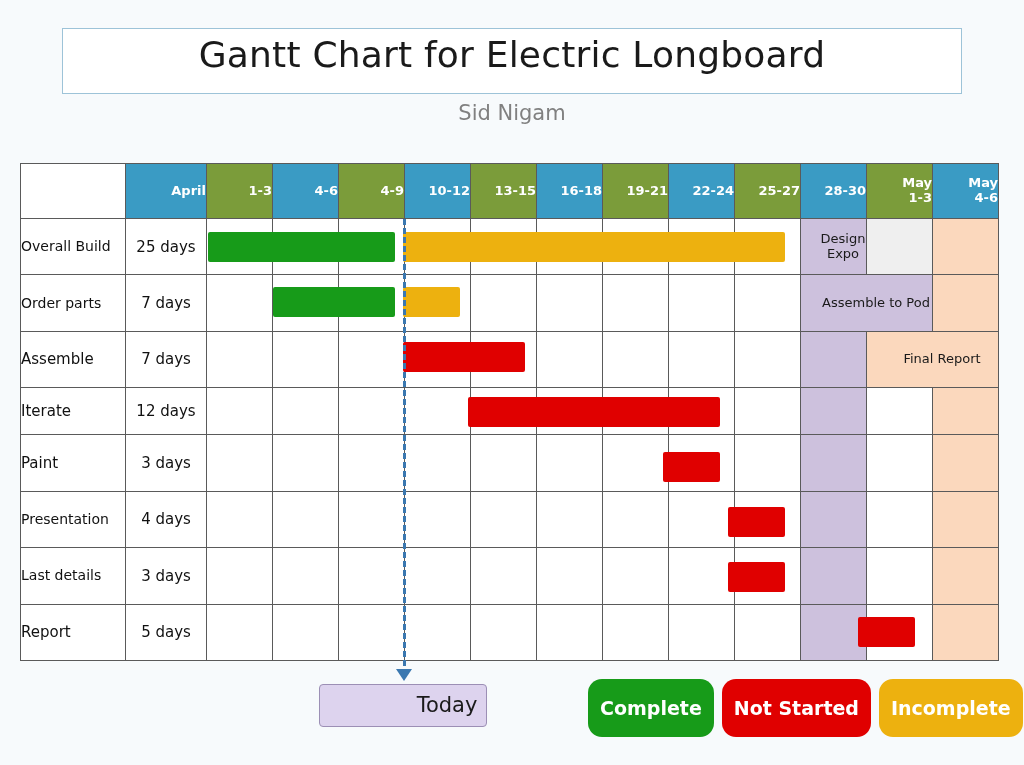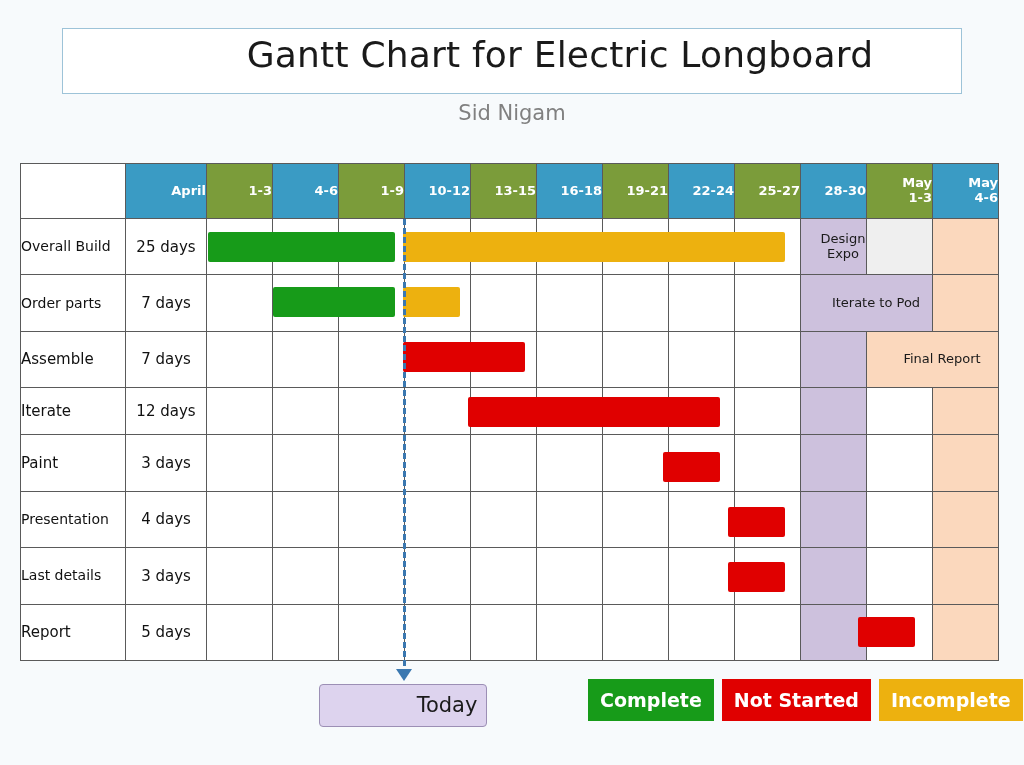--- a/index.html
+++ b/index.html
@@ -35,21 +35,20 @@
     position: absolute;
     left: 62px;
     top: 34px;
     width: 900px;
     text-align: center;
     font-size: 36px;
     color: #1a1a1a;
     font-family: "DejaVu Sans", sans-serif;
     font-weight: normal;
     letter-spacing: 0.2px;
-    margin-left: 48px;
   }
   .subtitle-text {
     position: absolute;
     left: 62px;
     top: 101px;
     width: 900px;
     text-align: center;
     font-size: 21px;
     color: #808080;
     font-family: "DejaVu Sans", sans-serif;
@@ -192,47 +191,47 @@
   .legend {
     position: absolute;
     top: 679px;
     left: 588px;
     display: flex;
     gap: 8px;
   }
   .legend-item {
     height: 34px;
     line-height: 34px;
-    padding: 4px 12px;
+    padding: 12px 12px;
     color: #ffffff;
     font-weight: bold;
     font-size: 19px;
     font-family: "DejaVu Sans", sans-serif;
     text-align: left;
-    border-radius: 0;
+    border-radius: 14px;
   }
 </style>
 </head>
 <body>
 
 <div class="slide">
 
   <div class="title-box"></div>
   <div class="title-text">Gantt Chart for Electric Longboard</div>
   <div class="subtitle-text">Sid Nigam</div>
 
   <div class="chart-wrap">
     <table class="gantt" id="gantt-table" style="width: 964px;">
       <thead>
           <tr>
             <th class="hdr hdr-blank" style="width: 104px;"></th>
             <th class="hdr" style="width: 80px; background: rgb(58, 155, 196);">April</th>
             <th class="hdr" style="width: 65px; background: rgb(123, 156, 58);">1-3</th>
             <th class="hdr" style="width: 65px; background: rgb(58, 155, 196);">4-6</th>
-            <th class="hdr" style="width: 65px; background: rgb(123, 156, 58);">1-9</th>
+            <th class="hdr" style="width: 65px; background: rgb(123, 156, 58);">4-9</th>
             <th class="hdr" style="width: 65px; background: rgb(58, 155, 196);">10-12</th>
             <th class="hdr" style="width: 65px; background: rgb(123, 156, 58);">13-15</th>
             <th class="hdr" style="width: 65px; background: rgb(58, 155, 196);">16-18</th>
             <th class="hdr" style="width: 65px; background: rgb(123, 156, 58);">19-21</th>
             <th class="hdr" style="width: 65px; background: rgb(58, 155, 196);">22-24</th>
             <th class="hdr" style="width: 65px; background: rgb(123, 156, 58);">25-27</th>
             <th class="hdr" style="width: 65px; background: rgb(58, 155, 196);">28-30</th>
             <th class="hdr" style="width: 65px; background: rgb(123, 156, 58);">May<br>1-3</th>
             <th class="hdr" style="width: 65px; background: rgb(58, 155, 196);">May<br>4-6</th>
           </tr>
@@ -262,21 +261,21 @@
             <td class="day-cell"></td>
             <td class="day-cell"></td>
             <td class="day-cell"></td>
             <td class="day-cell"></td>
             <td class="day-cell"></td>
             <td class="day-cell"></td>
             <td class="day-cell"></td>
             <td class="day-cell"></td>
             <td class="day-cell"></td>
             <td class="day-cell" colspan="2" style="background: rgb(205, 193, 221);">
-              <div class="celltext">Iterate to Pod</div>
+              <div class="celltext">Assemble to Pod</div>
             </td>
             <td class="day-cell peach"></td>
           </tr>
           <tr style="height: 55px;">
             <td class="task-cell">Assemble</td>
             <td class="dur-cell">7 days</td>
             <td class="day-cell"></td>
             <td class="day-cell"></td>
             <td class="day-cell"></td>
             <td class="day-cell"></td>

